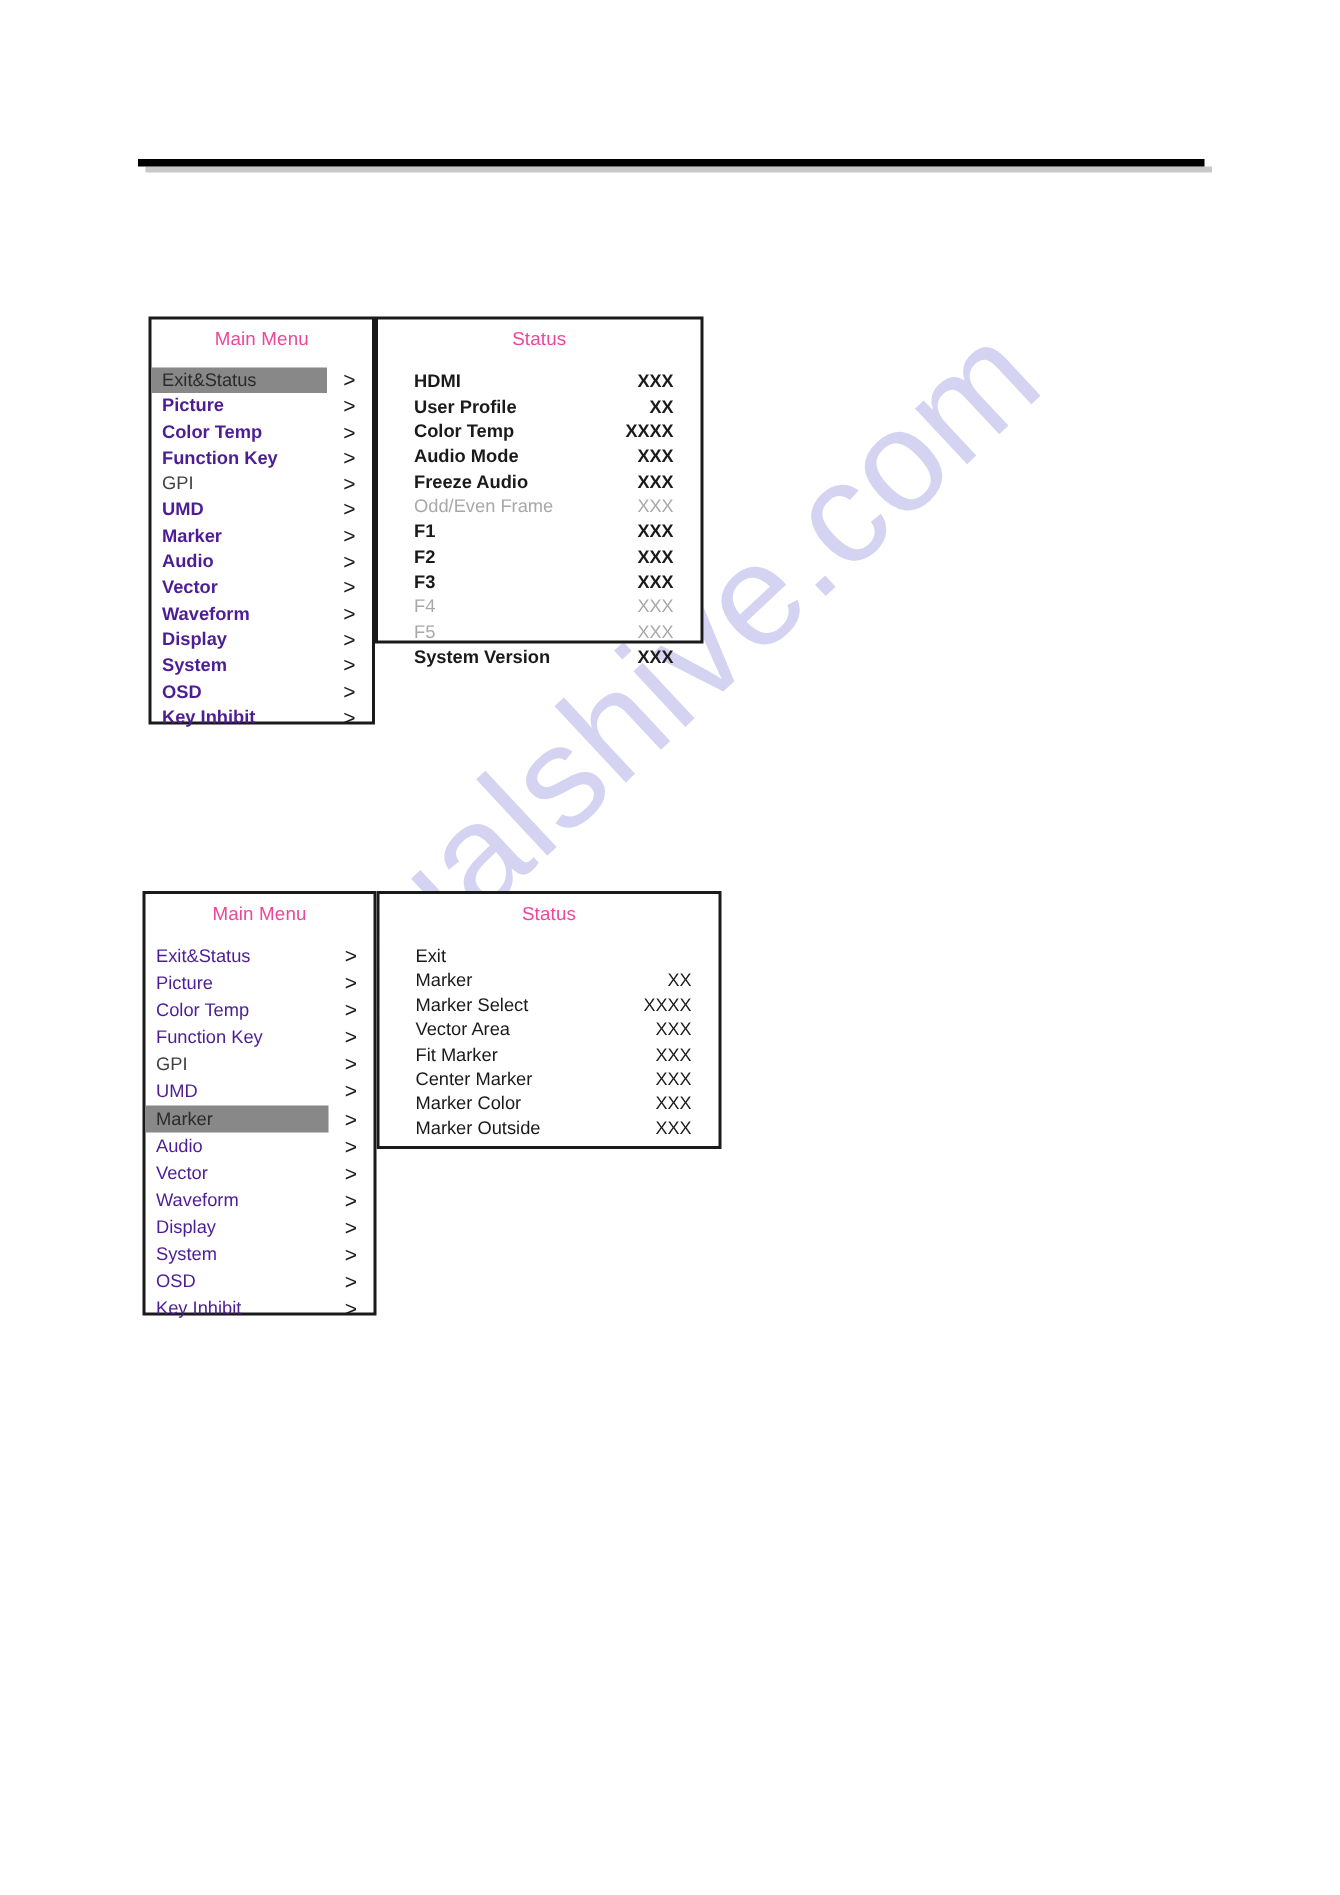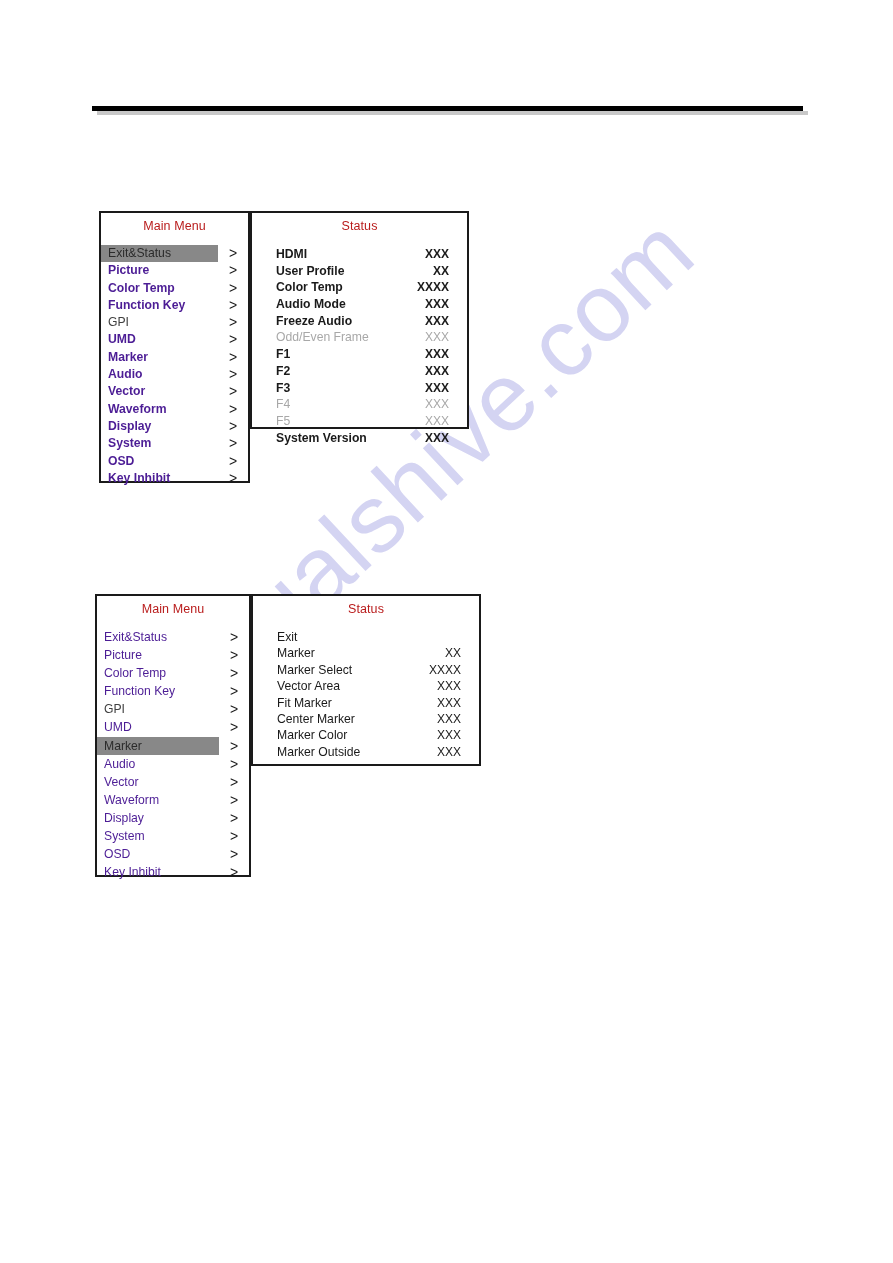--- a/index.html
+++ b/index.html
@@ -70,21 +70,21 @@
   .osd-panel {
     position: absolute;
     background: #ffffff;
     border: 2px solid #1a1a1a;
     box-sizing: border-box;
   }
   .panel-title {
     text-align: center;
     font-size: 12.5px;
     font-weight: 400;
-    color: #b91c1c;
+    color: #ec4899;
     padding-top: 6px;
     padding-bottom: 8px;
     letter-spacing: 0.1px;
   }
 
   
   .menu-list {
     padding: 4px 0 4px 0;
     margin: 0;
     list-style: none;

